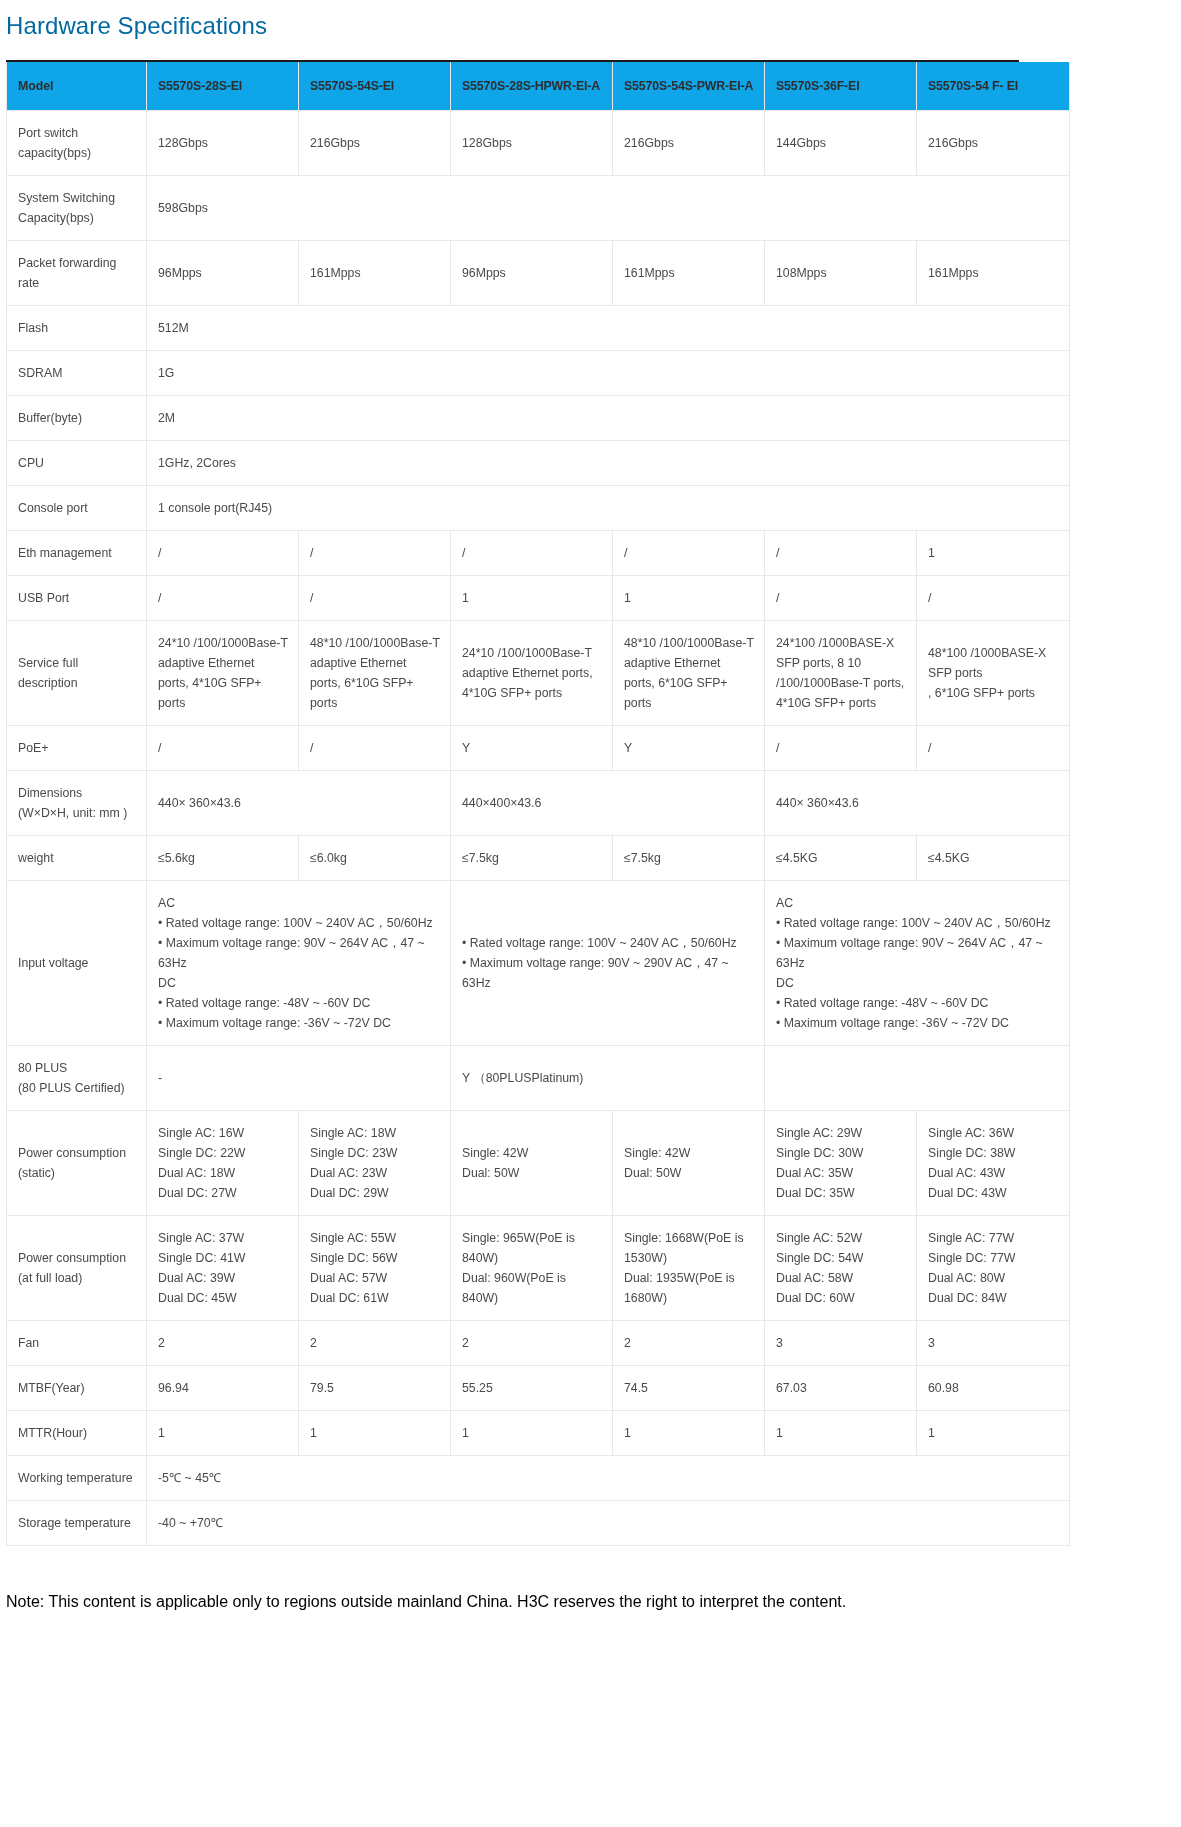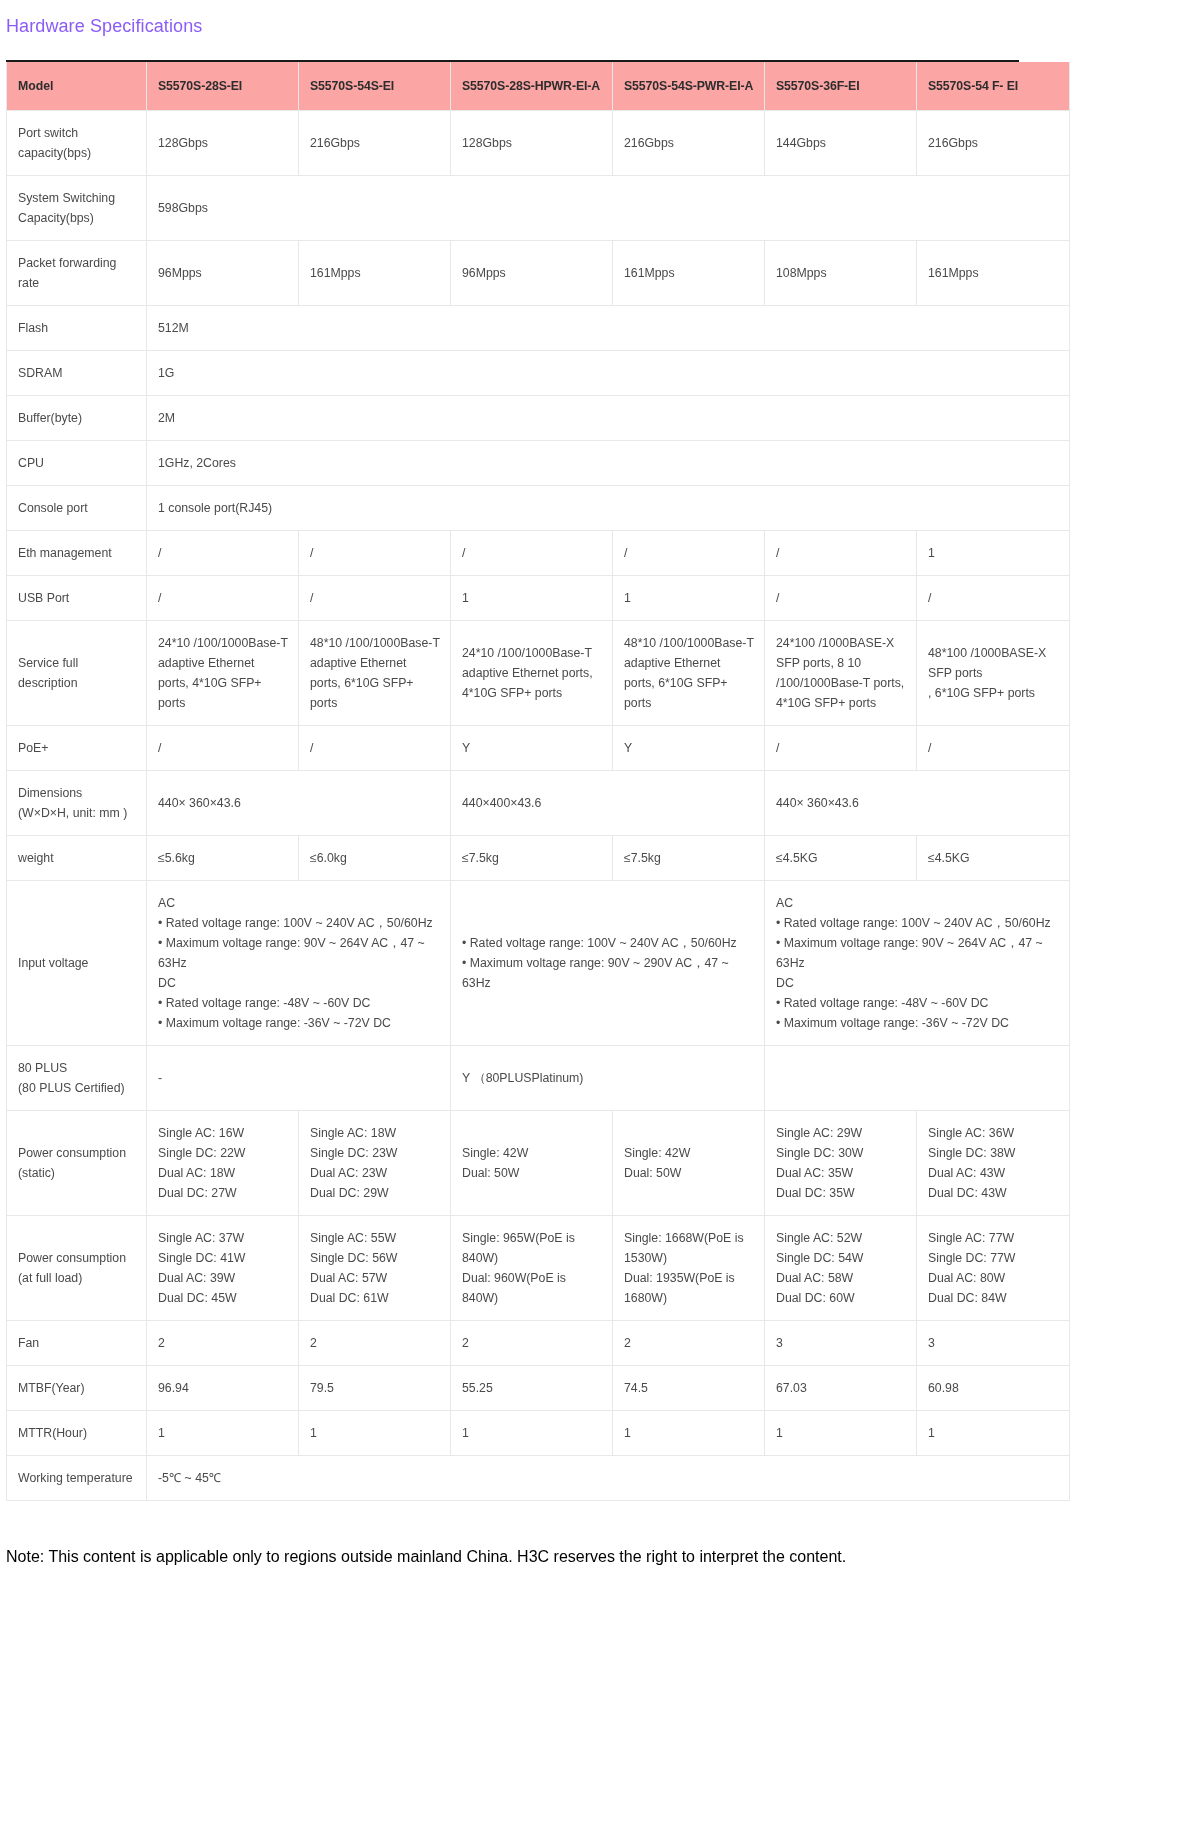--- a/index.html
+++ b/index.html
@@ -13,22 +13,22 @@
     color: #333333;
     -webkit-font-smoothing: antialiased;
   }
   .page {
     width: 1181px;
     box-sizing: border-box;
     padding: 0 0 0 0;
     position: relative;
   }
   .page-title {
-    font-size: 18px;
-    color: #8b5cf6;
+    font-size: 24px;
+    color: #0369a1;
     font-weight: 400;
     padding: 14px 0 0 6px;
     line-height: 24px;
     letter-spacing: .1px;
   }
   .table-wrap {
     margin: 22px 0 0 6px;
     width: 1013px;
     border-top: 2px solid #1a1a1a;
   }
@@ -58,21 +58,21 @@
     font-weight: 400;
     color: #4a4a4a;
     word-wrap: break-word;
     overflow-wrap: break-word;
   }
   table.spec tr td:first-child,
   table.spec tr th:first-child {
     border-left: 1px solid #e8e8e8;
   }
   table.spec thead th {
-    background: #fca5a5;
+    background: #0ea5e9;
     font-weight: bold;
     color: #2d2d2d;
     font-size: 12.3px;
     padding-top: 14px;
     padding-bottom: 14px;
     letter-spacing: -0.1px;
   }
   table.spec thead th.lbl {
     letter-spacing: 0;
   }
@@ -332,20 +332,24 @@
           <td>1</td>
           <td>1</td>
           <td>1</td>
         </tr>
 
         <tr>
           <td class="lbl">Working temperature</td>
           <td colspan="6">-5℃ ~ 45℃</td>
         </tr>
 
+        <tr>
+          <td class="lbl">Storage temperature</td>
+          <td colspan="6">-40 ~ +70℃</td>
+        </tr>
 
 
       </tbody>
     </table>
   </div>
 
   <div class="footnote">Note: This content is applicable only to regions outside mainland China. H3C reserves the right to interpret the content.</div>
 
 </div>
 

